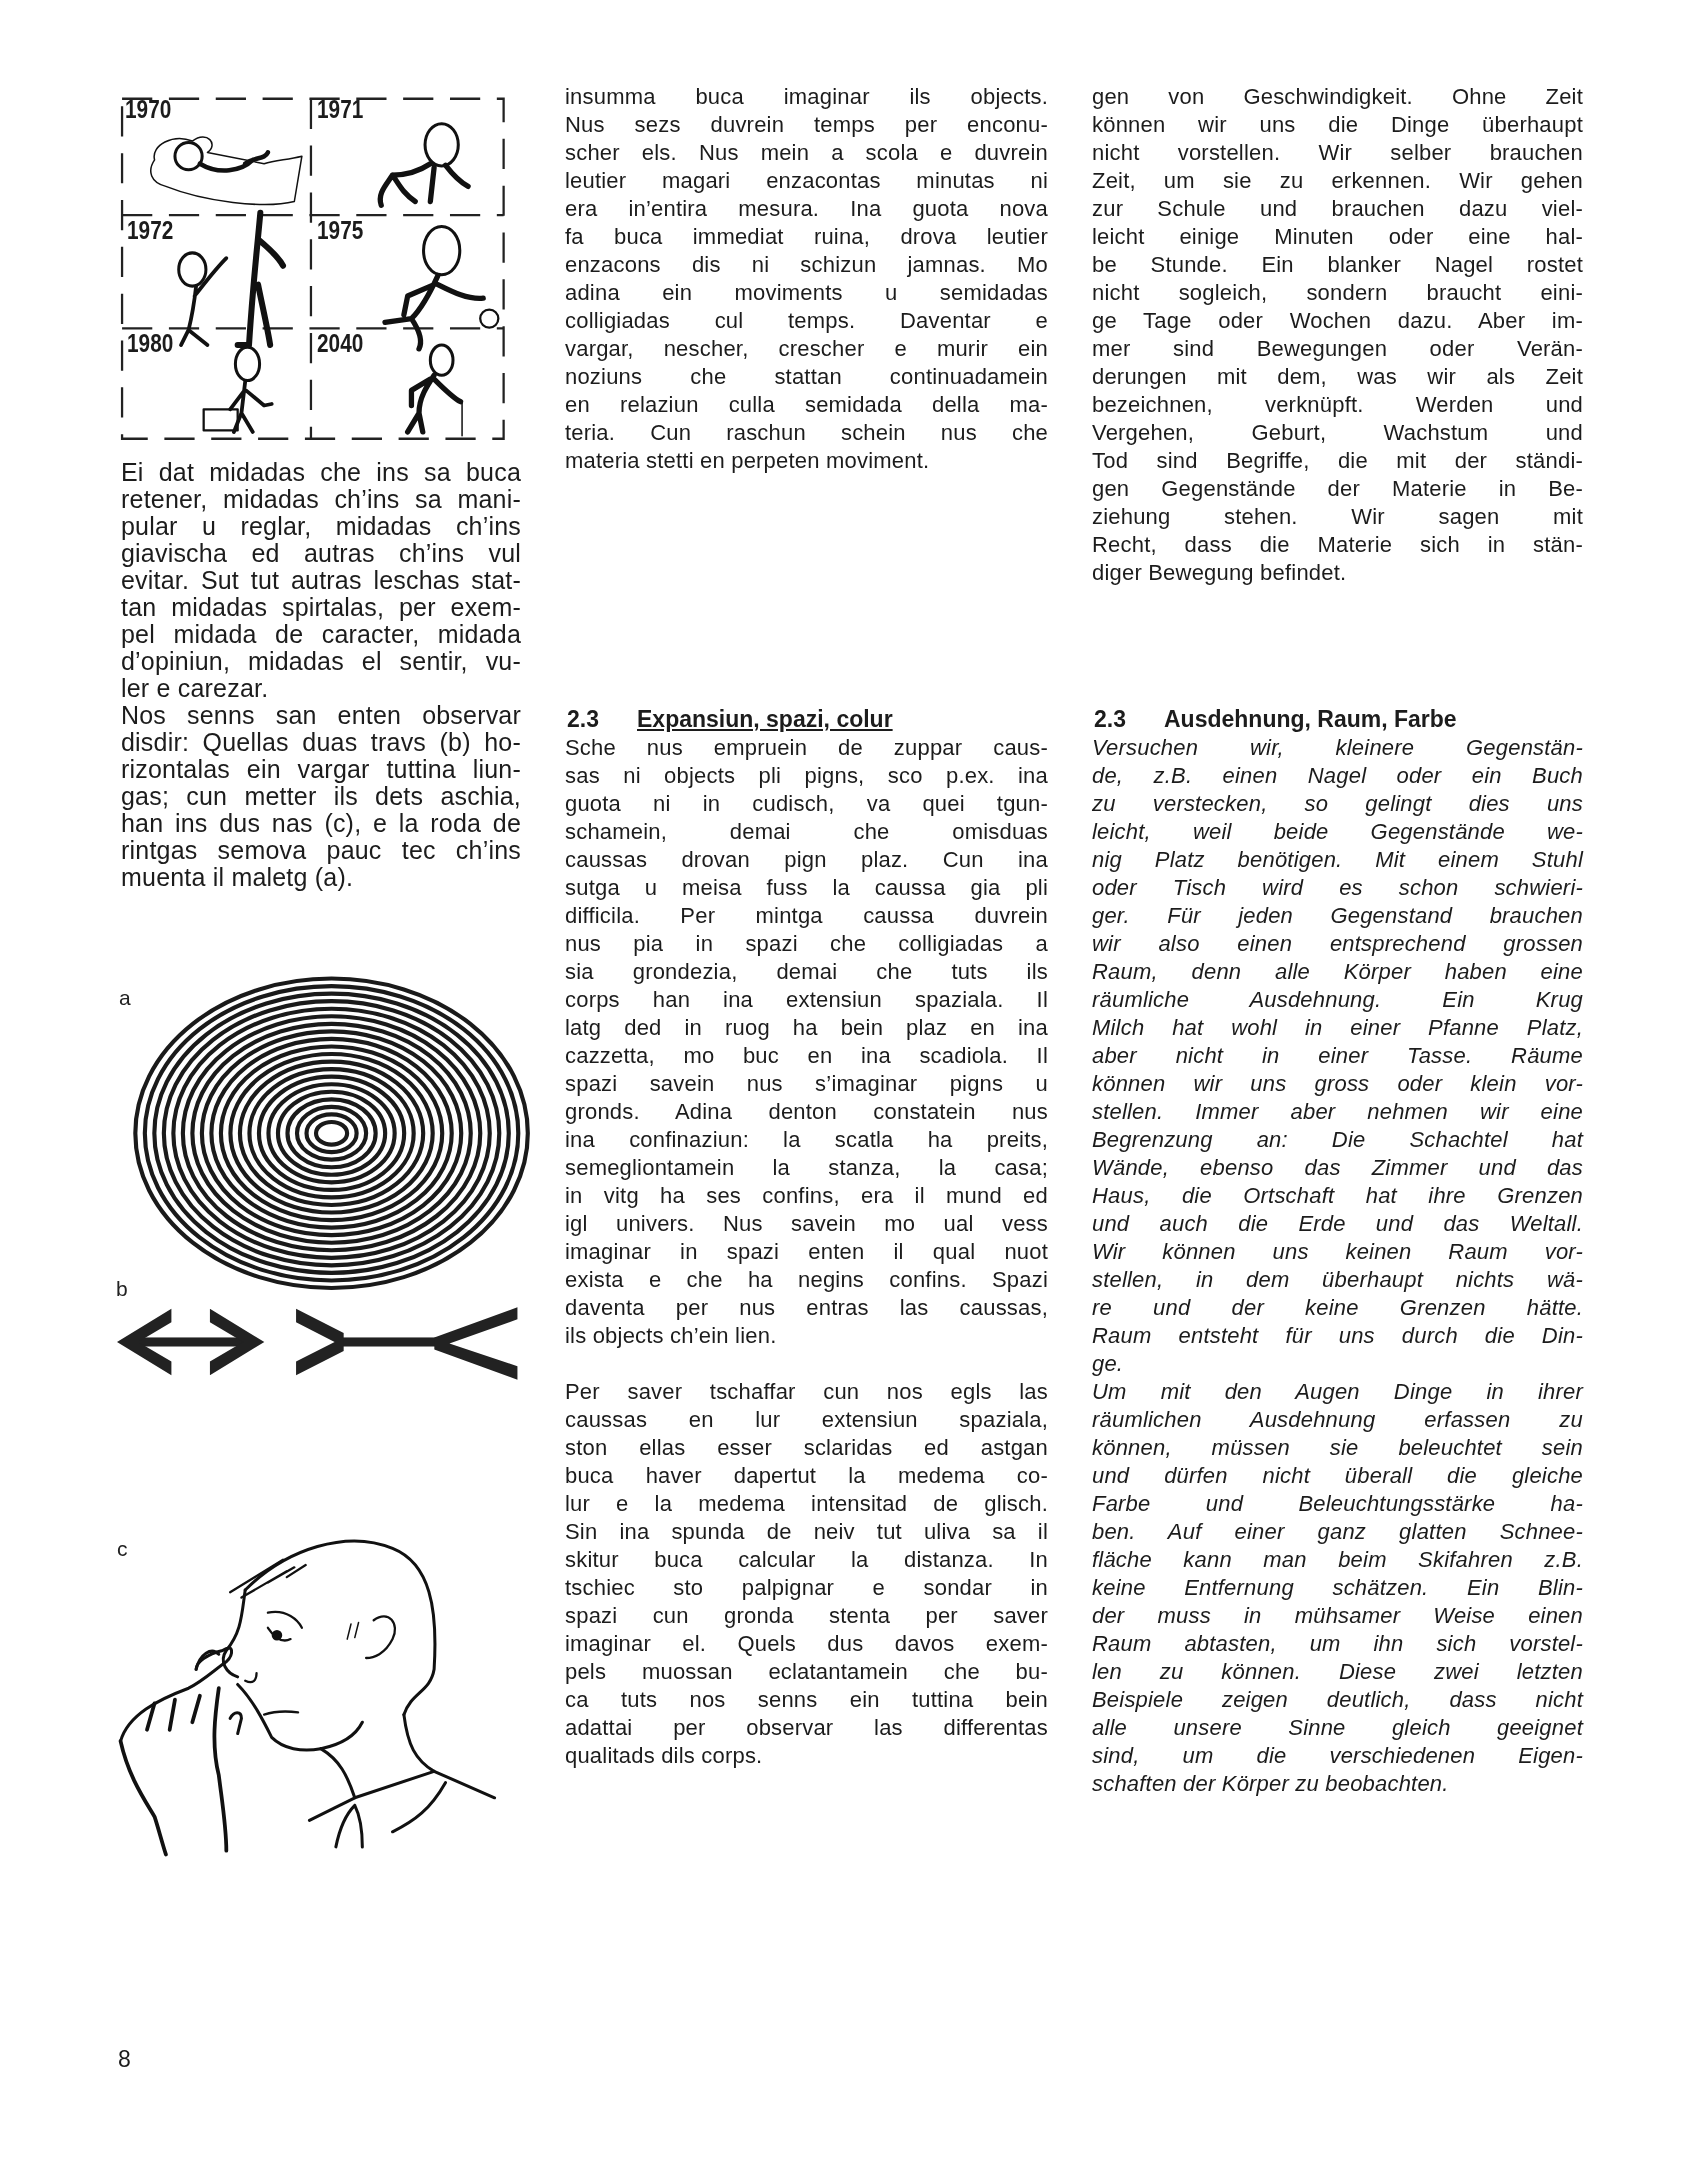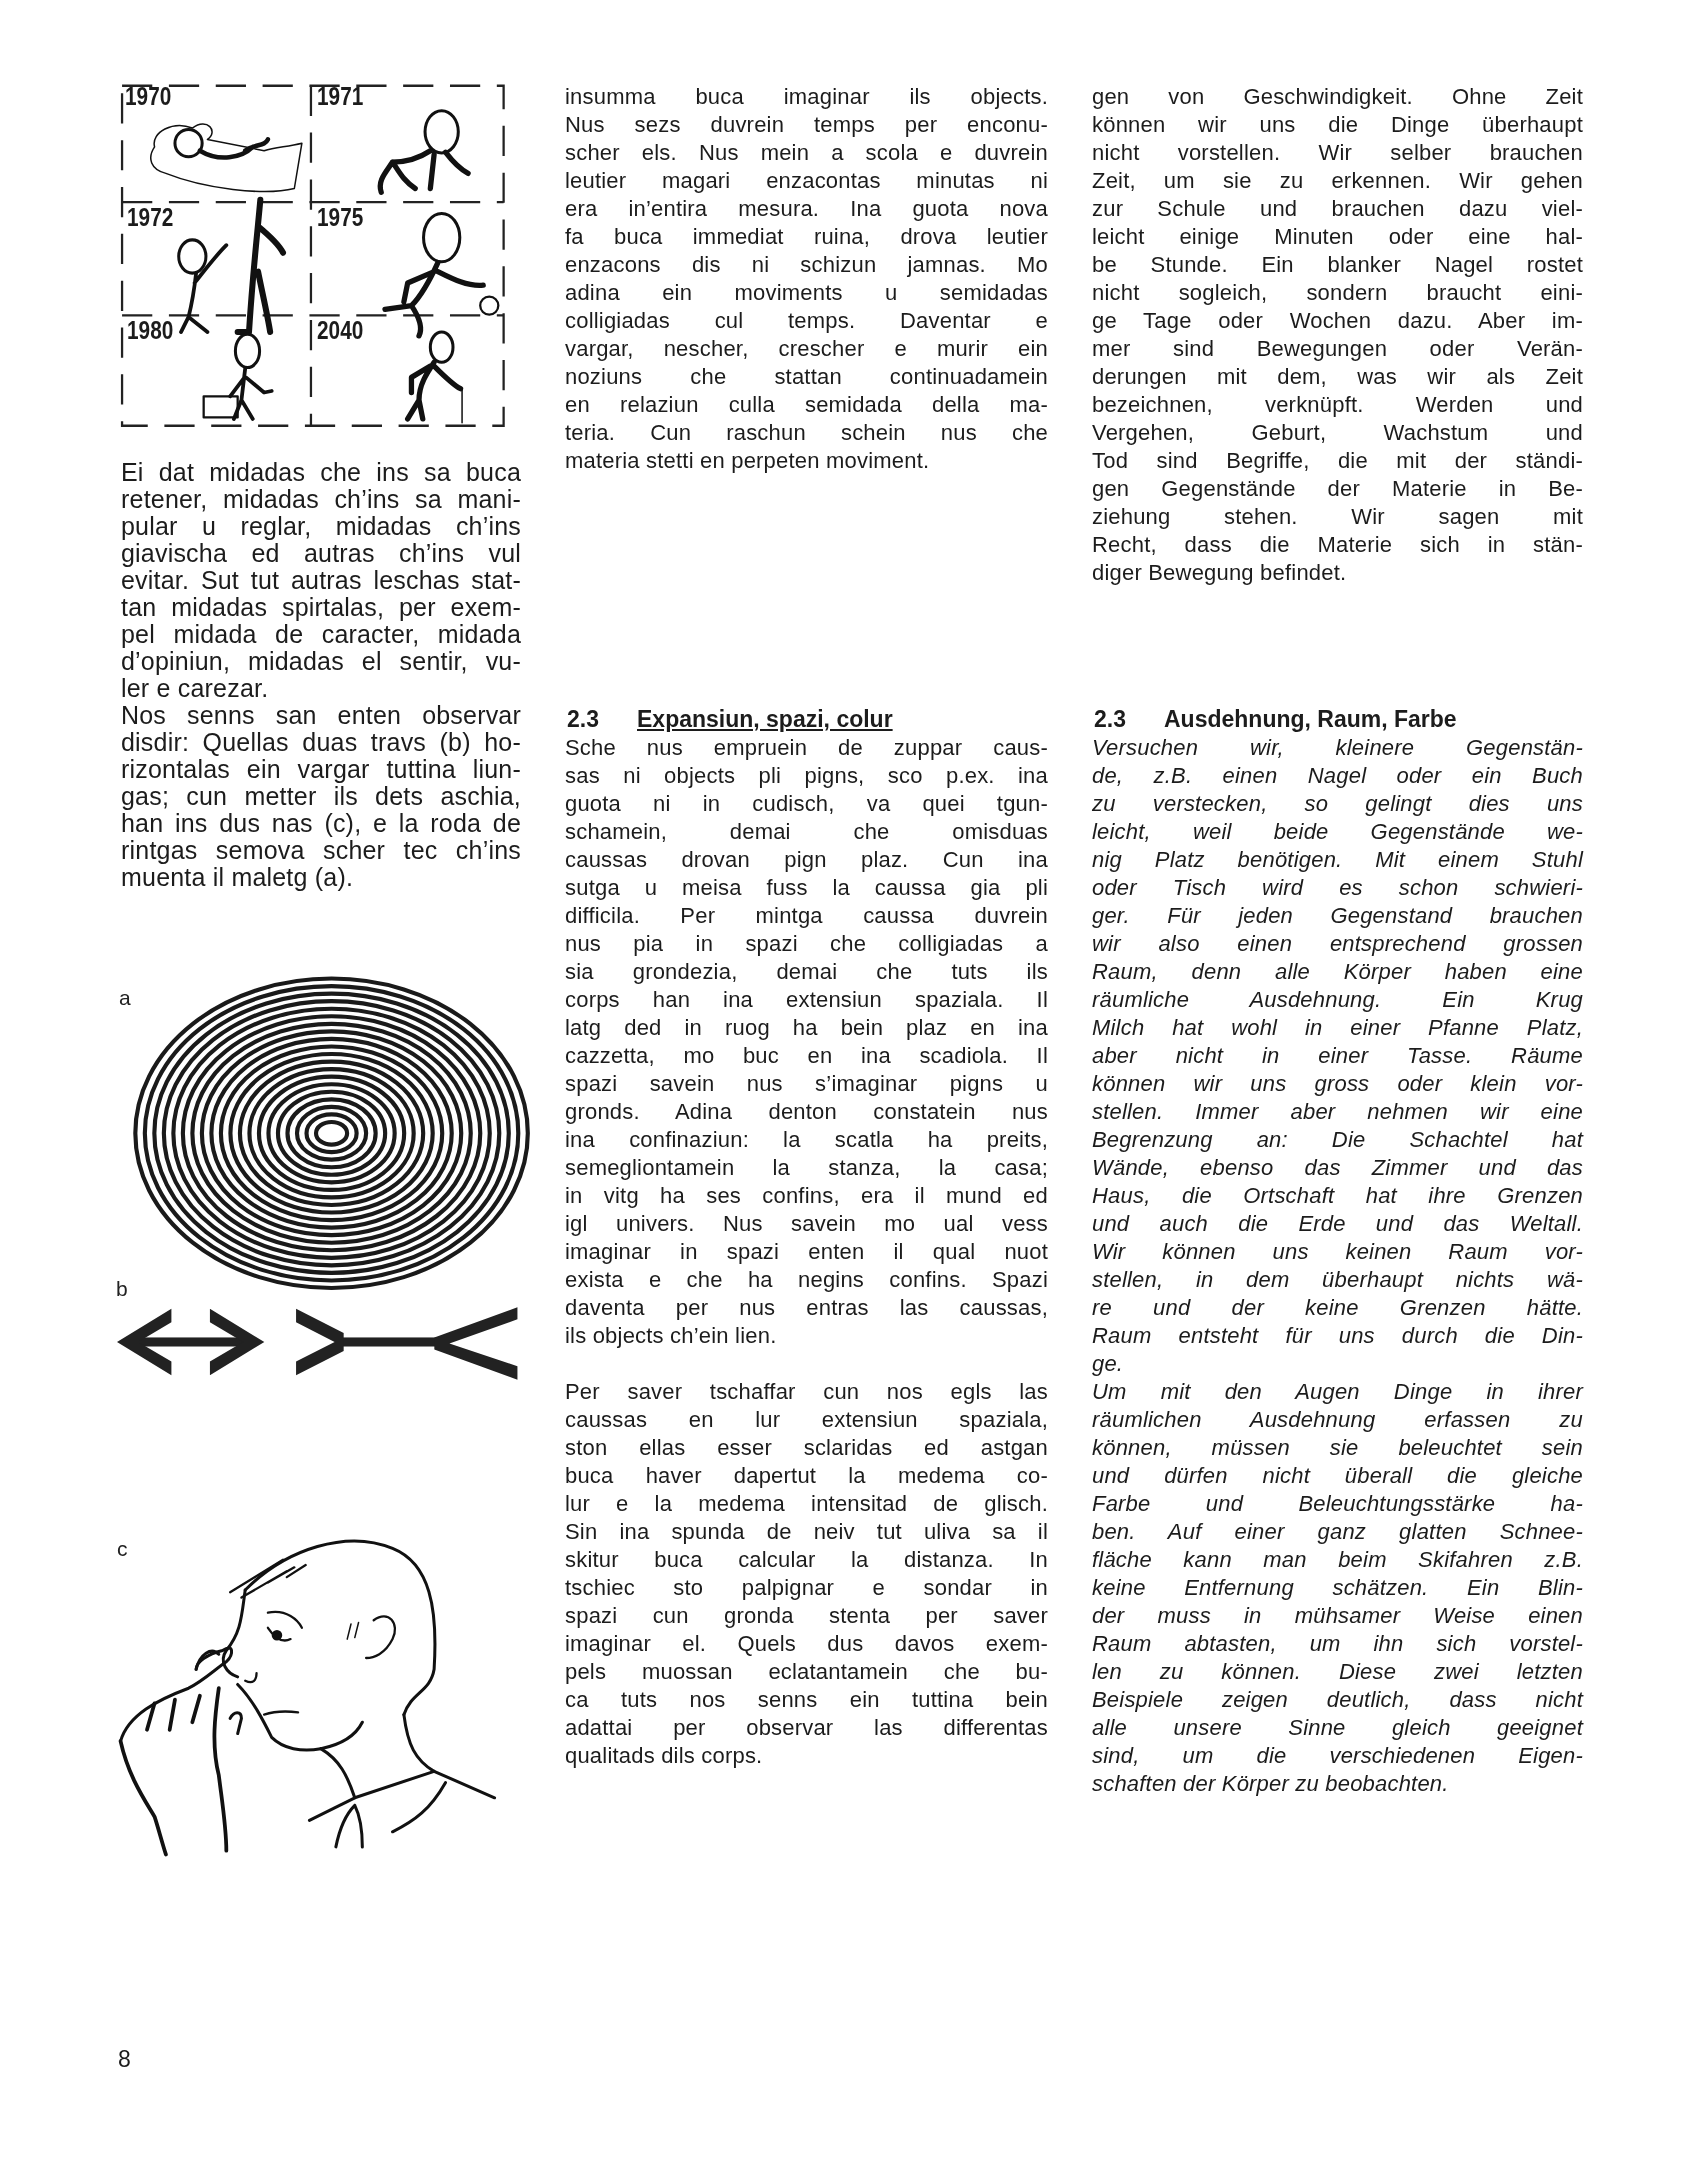--- a/index.html
+++ b/index.html
@@ -13,21 +13,21 @@
   .heading { font-weight: bold; font-size: 23px; height: 30px; line-height: 30px; white-space: nowrap; }
   .heading .num { display: inline-block; width: 70px; }
   .fig-label { position: absolute; font-size: 21px; color: #222; }
   .page-number { position: absolute; left: 118px; top: 2046px; font-size: 23px; }
   .left .line { font-size: 25px; height: 27px; line-height: 27px; }
   svg { position: absolute; overflow: visible; }
 </style>
 </head>
 <body>
 
-<div style="position:absolute;left:113px;top:75px;width:408px;height:363px;">
+<div style="position:absolute;left:113px;top:88px;width:408px;height:363px;">
   <svg width="408" height="363" style="left:0;top:0;" viewBox="0 0 540 480">
     <g stroke="#222" stroke-width="3" fill="none" stroke-dasharray="40 22">
       <rect x="12" y="14" width="505" height="450"></rect>
       <line x1="12" y1="168" x2="517" y2="168"></line>
       <line x1="12" y1="318" x2="517" y2="318"></line>
       <line x1="262" y1="14" x2="262" y2="464"></line>
     </g>
   </svg>
 
   <div style="position:absolute;left:12px;top:6px;font-size:26px;font-weight:bold;transform:scaleX(0.8);transform-origin:left;">1970</div>
@@ -89,21 +89,21 @@
     <span class="line">pel midada de caracter, midada</span>
     <span class="line">d’opiniun, midadas el sentir, vu-</span>
     <span class="line last">ler e carezar.</span>
   </div>
   <div>
     <span class="line">Nos senns san enten observar</span>
     <span class="line">disdir: Quellas duas travs (b) ho-</span>
     <span class="line">rizontalas ein vargar tuttina liun-</span>
     <span class="line">gas; cun metter ils dets aschia,</span>
     <span class="line">han ins dus nas (c), e la roda de</span>
-    <span class="line">rintgas semova scher tec ch’ins</span>
+    <span class="line">rintgas semova pauc tec ch’ins</span>
     <span class="line last">muenta il maletg (a).</span>
   </div>
 </div>
 
 <div class="fig-label" style="left:119px;top:986px;">a</div>
 <svg id="rings" width="408" height="317" style="left:117px;top:971px;" viewBox="0 0 540 420">
     <ellipse cx="284" cy="215" rx="260" ry="205" fill="none" stroke="#1a1a1a" stroke-width="5.5"></ellipse>
     <ellipse cx="284" cy="215" rx="247.4" ry="195" fill="none" stroke="#1a1a1a" stroke-width="5.5"></ellipse>
     <ellipse cx="284" cy="215" rx="234.8" ry="185" fill="none" stroke="#1a1a1a" stroke-width="5.5"></ellipse>
     <ellipse cx="284" cy="215" rx="222.2" ry="175" fill="none" stroke="#1a1a1a" stroke-width="5.5"></ellipse>

